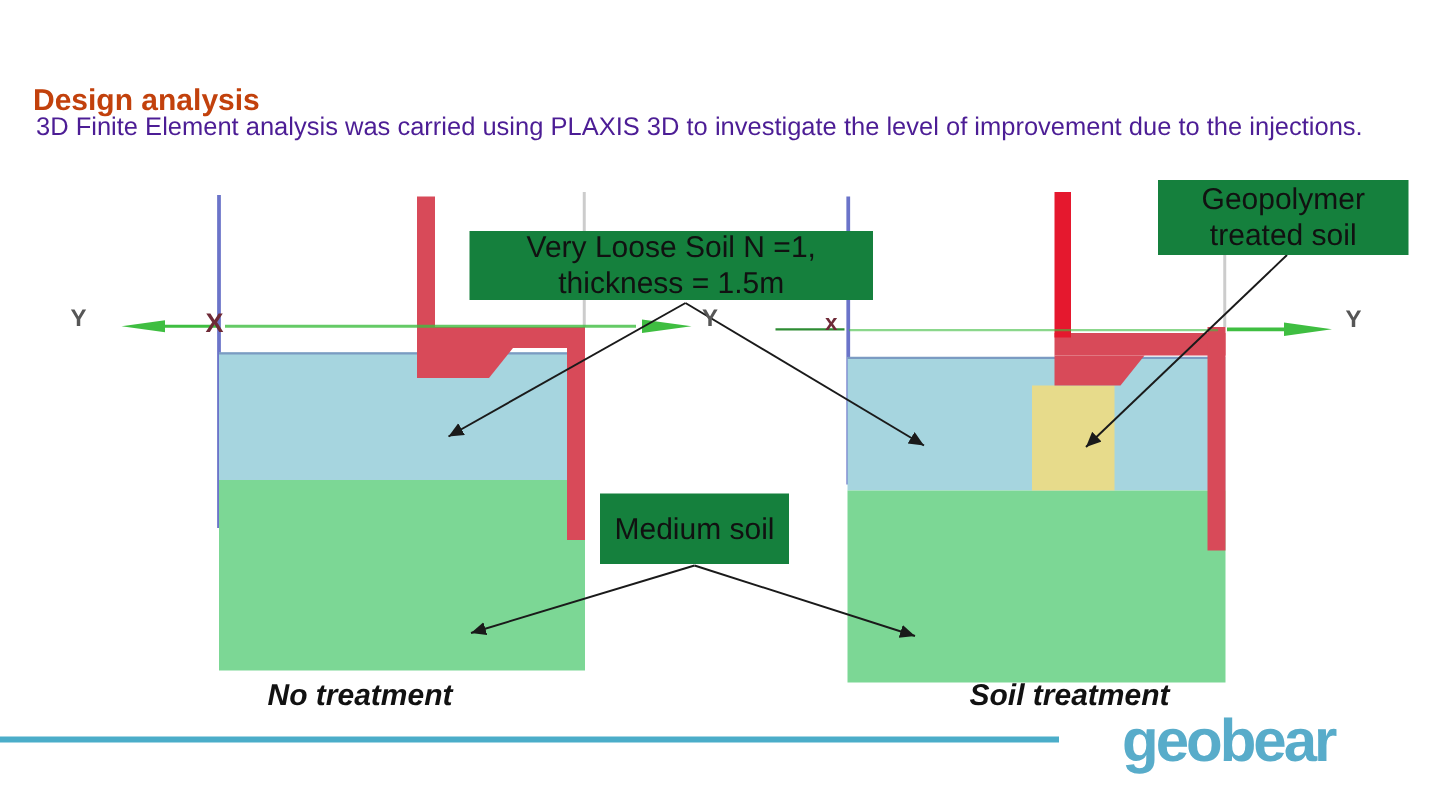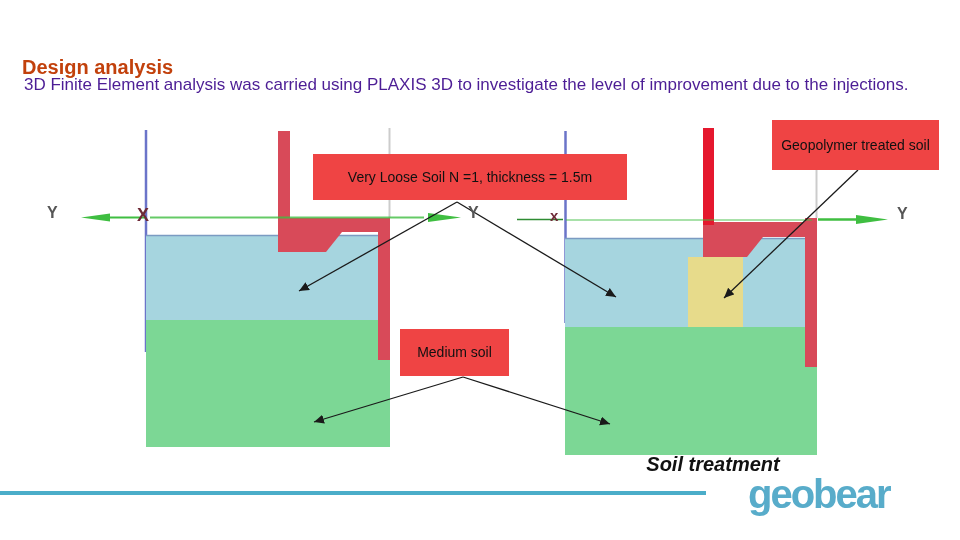--- a/index.html
+++ b/index.html
@@ -10,25 +10,25 @@
   .abs{position:absolute;}
   .slide-title{
     left:22px;top:28px;font-size:20px;font-weight:bold;color:#c2410c;
     letter-spacing:0px;white-space:nowrap;margin-top:28px;
   }
   .slide-subtitle{
     left:24px;top:75px;font-size:17px;color:#4c1d95;white-space:nowrap;
   }
   .diagram-svg{left:0;top:0;width:960px;height:540px;}
   .anno-box{
-    background:#ef4444;color:#111;display:flex;align-items:center;justify-content:center;
-    text-align:center;font-size:14px;line-height:1.2;
+    background:#15803d;color:#111;display:flex;align-items:center;justify-content:center;
+    text-align:center;font-size:20px;line-height:1.2;
   }
-  .anno-box.very-loose{left:313px;top:154px;width:314px;height:46px;}
-  .anno-box.medium{left:400px;top:329px;width:109px;height:47px;}
+  .anno-box.very-loose{left:313px;top:154px;width:269px;height:46px;}
+  .anno-box.medium{left:400px;top:329px;width:126px;height:47px;}
   .anno-box.geopolymer{left:772px;top:120px;width:167px;height:50px;}
   .axis-label{
     font-size:16px;font-weight:bold;color:#565656;white-space:nowrap;
   }
   .axis-label.y-far-left{left:47px;top:204px;}
   .axis-label.y-middle{left:468px;top:204px;}
   .axis-label.y-far-right{left:897px;top:205px;}
   .x-marker{
     font-weight:bold;color:#6e2a37;white-space:nowrap;
   }
@@ -122,18 +122,19 @@
   <div class="abs anno-box geopolymer">
     <span>Geopolymer treated soil</span>
   </div>
 
   <div class="abs axis-label y-far-left">Y</div>
   <div class="abs x-marker left">X</div>
   <div class="abs axis-label y-middle">Y</div>
   <div class="abs x-marker right">x</div>
   <div class="abs axis-label y-far-right">Y</div>
 
+  <div class="abs caption left">No treatment</div>
   <div class="abs caption right">Soil treatment</div>
 
   <div class="abs footer-line"></div>
   <div class="abs logo">geobear</div>
 
 </div>
 
 </body></html>

